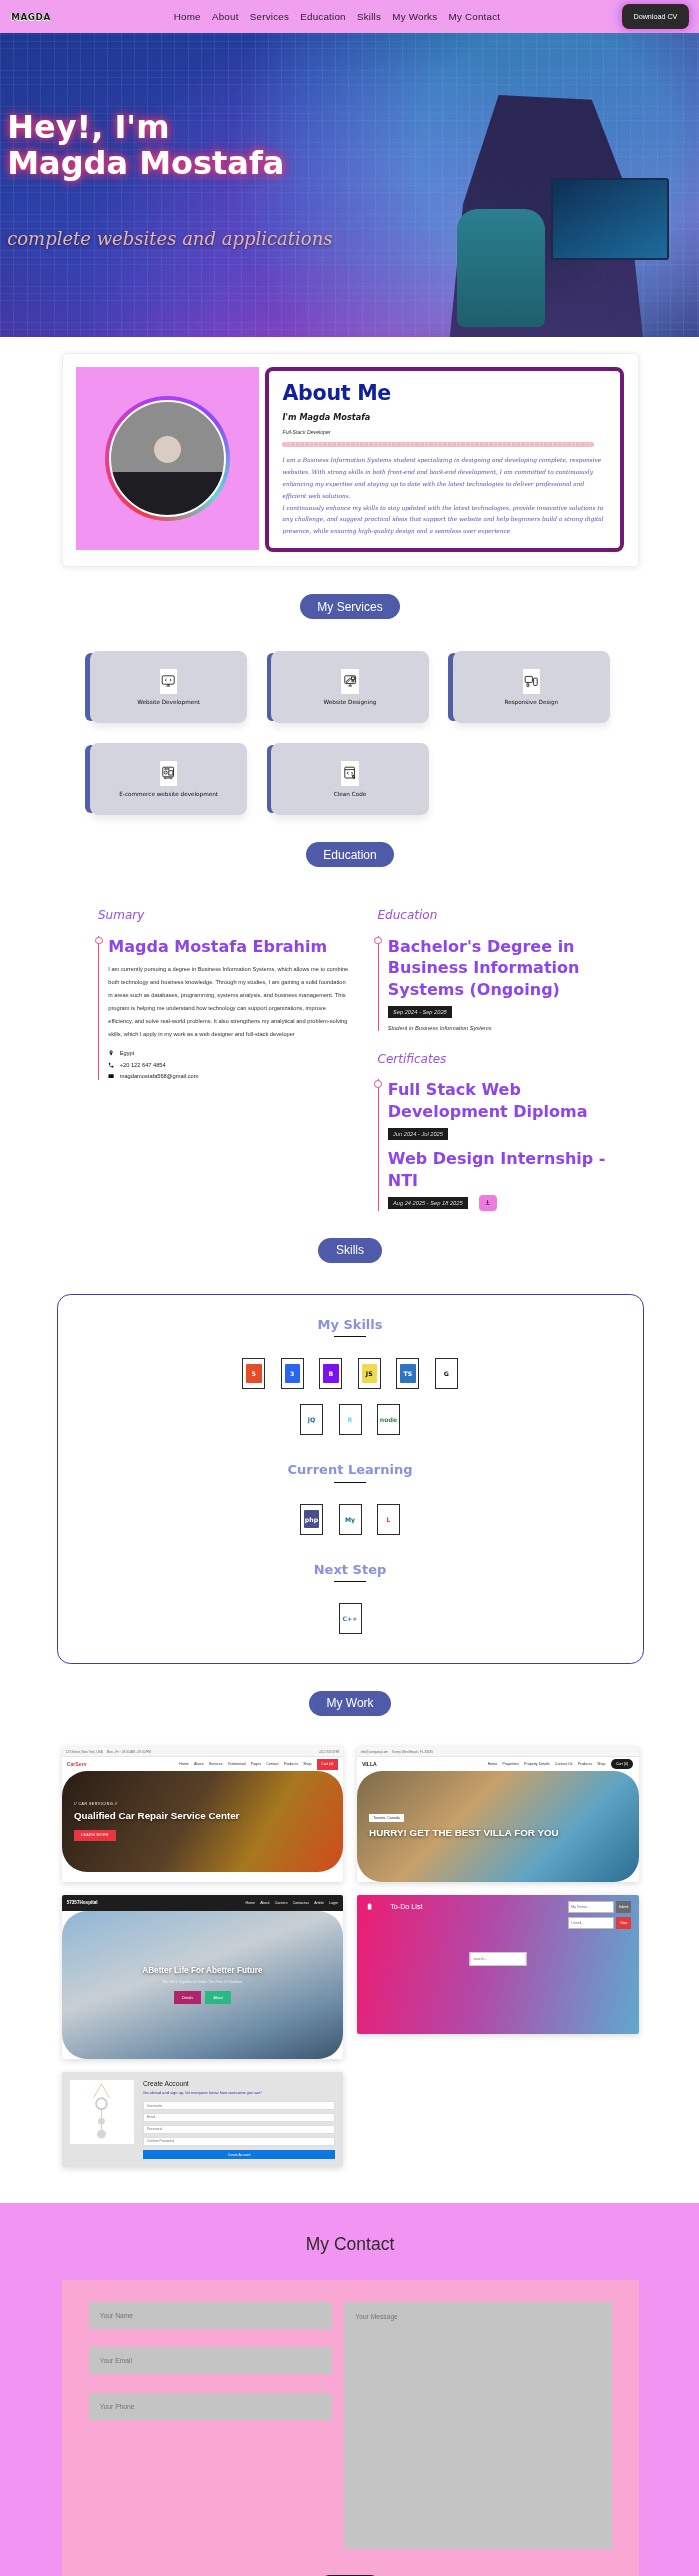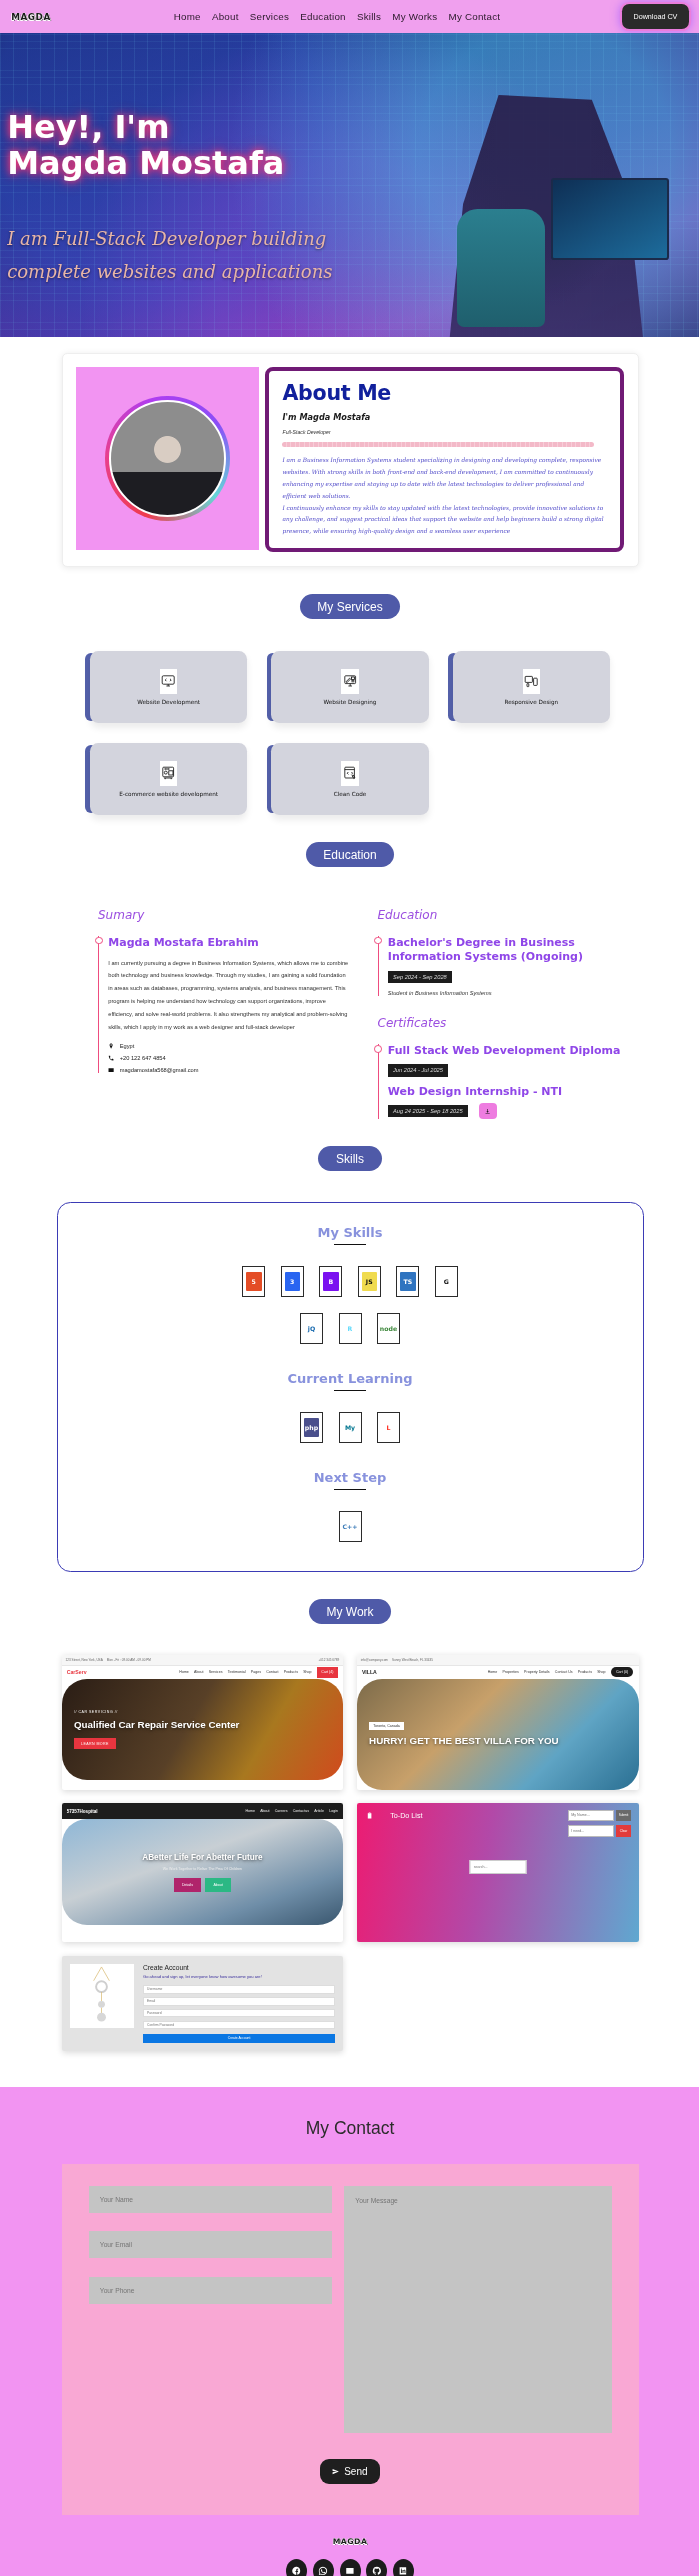--- a/index.html
+++ b/index.html
@@ -158,21 +158,21 @@
   .edu-h{
     font-size:12px;font-style:italic;color:#9b4ee0;font-family:"DejaVu Sans",sans-serif;
     margin-bottom:13.4px;
   }
   .tl{border-left:1.5px solid #ef4c7f;padding-left:9.3px;position:relative;}
   .tl:before{
     content:"";position:absolute;left:-4.1px;top:1px;width:5.7px;height:5.7px;border-radius:50%;
     border:1.5px solid #ef4c7f;background:#fff;
   }
   .tl-name{
-    font-size:11px;font-weight:bold;color:#8f46e8;font-family:"DejaVu Sans",sans-serif;line-height:1.35;
+    font-size:16px;font-weight:bold;color:#8f46e8;font-family:"DejaVu Sans",sans-serif;line-height:1.35;
   }
   .tl-body{
     margin-top:6.2px;font-size:5.7px;line-height:2.25;color:#2f2f2f;font-family:"Liberation Sans",sans-serif;
   }
   .tl-contacts{margin-top:9.3px;display:flex;flex-direction:column;gap:5.7px;}
   .tl-contact{display:flex;align-items:center;gap:5.2px;font-size:5.7px;color:#222;}
   .tl-contact svg{width:6.2px;height:6.2px;fill:#111;}
   .date-chip{
     display:inline-block;background:#1c1c1c;color:#dcdcdc;font-size:5.7px;font-style:italic;
     padding:3.1px 5.2px;margin-top:5.7px;
@@ -211,21 +211,21 @@
   }
   .wc-topbar{height:10.3px;background:#f6f6f6;border-bottom:0.5px solid #e6e6e6;display:flex;align-items:center;padding:0 4.1px;font-size:3.1px;color:#666;gap:4.1px;}
   .wc-nav{height:13.4px;background:#fff;display:flex;align-items:center;padding:0 5.2px;font-size:3.6px;color:#333;gap:5.2px;}
   .wc-logo{font-weight:bold;font-size:5.2px;color:#e8353f;margin-right:auto;}
   .wc-hero{height:101px;position:relative;display:flex;flex-direction:column;justify-content:center;padding:0 12.4px;border-radius:25px;}
   .wc-hero h3{color:#fff;font-size:9.8px;font-weight:bold;line-height:1.35;text-shadow:0 1px 3.1px rgba(0,0,0,.6);}
   .wc-kicker{color:#fff;font-size:3.6px;letter-spacing:0.5px;margin-bottom:3.6px;}
   .wc-cta{margin-top:7.2px;background:#e8353f;color:#fff;font-size:3.6px;padding:3.6px 7.2px;width:max-content;letter-spacing:0.4px;}
   .cardA .wc-hero{background:linear-gradient(120deg,#2a1d15 0%,#584027 45%,#a8781f 70%,#d14a1d 100%);}
   .cardB .wc-hero{background:linear-gradient(135deg,#7d6b4a 0%,#c7a06a 38%,#5fa4c4 70%,#2a6f92 100%);height:111px;}
-  .cardC .wc-hero{background:linear-gradient(160deg,#8fb7d6 0%,#c8cfd4 40%,#6f8ea8 75%,#39566e 100%);height:106px;align-items:center;text-align:center;}
+  .cardC .wc-hero{background:linear-gradient(160deg,#8fb7d6 0%,#c8cfd4 40%,#6f8ea8 75%,#39566e 100%);height:148px;align-items:center;text-align:center;}
   .cardD{background:linear-gradient(100deg,#ec1c72 0%,#b249a8 45%,#5fa8d0 100%);height:139px;position:relative;}
   .cardE{background:#e3e3e3;padding:8.2px;display:flex;gap:9.3px;align-items:flex-start;}
   .wc-badge{background:#fff;color:#333;font-size:3.6px;padding:2.1px 4.1px;width:max-content;margin-bottom:4.1px;}
   .todo-title{position:absolute;left:9.3px;top:7.2px;color:#fff;font-size:7.2px;display:flex;gap:17px;align-items:center;}
   .todo-inputs{position:absolute;right:7.2px;top:6.2px;display:flex;flex-direction:column;gap:4.6px;}
   .todo-row{display:flex;gap:2.1px;}
   .todo-row input{width:46px;height:11.3px;font-size:3.6px;padding:0 2.6px;border:0.5px solid #bbb;}
   .todo-row button{width:15.5px;height:11.3px;font-size:3.1px;color:#fff;border:none;}
   .todo-search{position:absolute;left:50%;top:57px;transform:translateX(-50%);width:57px;height:13.4px;border:0.5px solid #ccc;background:#fff;font-size:3.6px;padding:0 3.6px;}
   .acct-img{width:64px;height:64px;background:#fff;display:flex;align-items:center;justify-content:center;}
@@ -291,21 +291,20 @@
 <section class="hero">
   <div class="hero-figure"></div>
   <div class="hero-chair"></div>
   <div class="hero-monitor"></div>
   <div class="hero-text">
     <div class="hero-h1">
       <div>Hey!, I'm</div>
       <div>Magda Mostafa</div>
     </div>
     <div class="hero-sub">
-      <div>I am Full-Stack Developer building</div>
       <div>complete websites and applications</div>
     </div>
   </div>
 </section>
 
 <section class="about-wrap">
   <div class="about-photo-box">
     <div class="about-photo-ring">
       <div class="about-photo"></div>
     </div>

